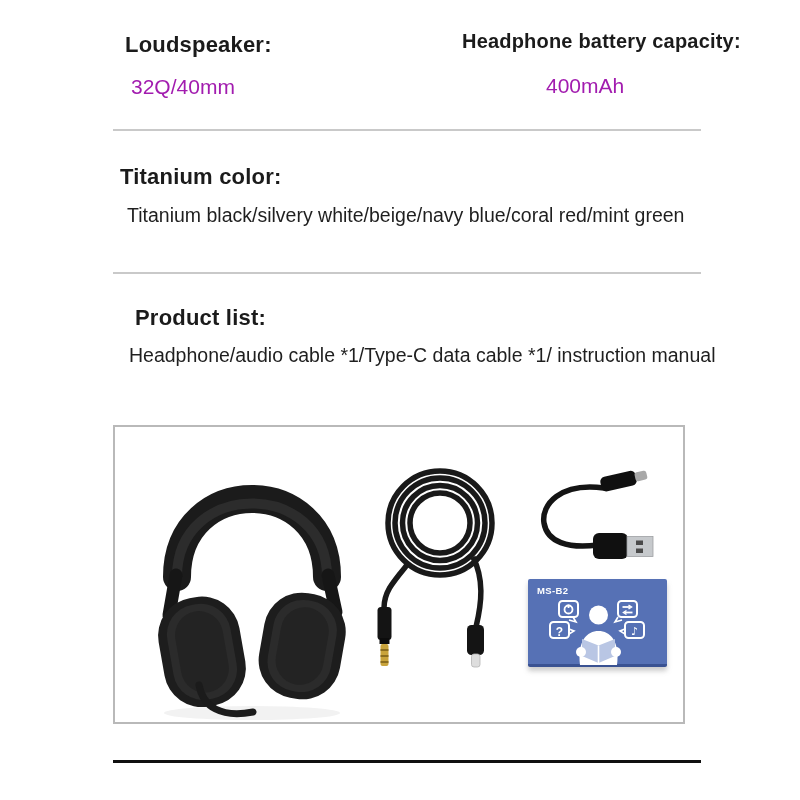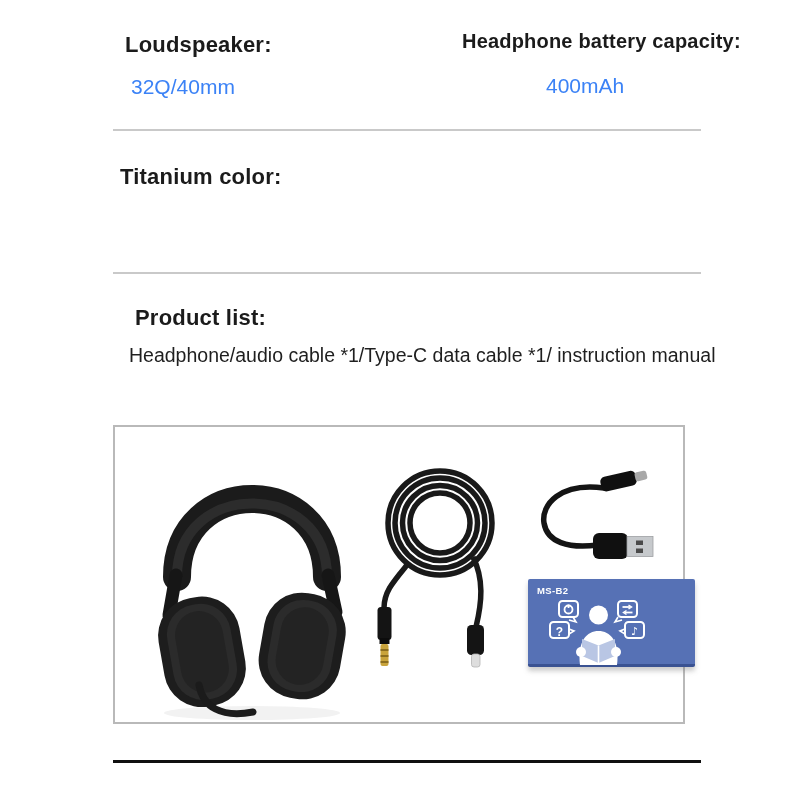--- a/index.html
+++ b/index.html
@@ -18,21 +18,21 @@
     font-size: 22px;
     font-weight: 700;
     color: #1b1b1b;
     letter-spacing: 0.2px;
     white-space: nowrap;
   }
   .spec-value {
     position: absolute;
     font-size: 21px;
     font-weight: 500;
-    color: #3b82f6;
+    color: #a21caf;
     white-space: nowrap;
   }
   .body-value {
     position: absolute;
     font-size: 19.5px;
     font-weight: 500;
     color: #1f1f1f;
     white-space: nowrap;
   }
   .lsl { left: 125px; top: 32px; }
@@ -71,21 +71,21 @@
   }
   .gallery-art {
     position: absolute;
     left: 0;
     top: 0;
   }
   .manual-card {
     position: absolute;
     left: 413px;
     top: 152px;
-    width: 167px;
+    width: 139px;
     height: 88px;
     background: #5671b5;
     border-bottom: 3px solid #3a5292;
     border-radius: 2px;
     box-shadow: 0 4px 5px rgba(110,110,110,0.35);
   }
   .manual-card .model {
     position: absolute;
     left: 9px;
     top: 6px;
@@ -103,20 +103,21 @@
 
   <div class="spec-label lsl">Loudspeaker:</div>
   <div class="spec-value lsv">32Q/40mm</div>
 
   <div class="spec-label btl">Headphone battery capacity:</div>
   <div class="spec-value btv">400mAh</div>
 
   <div class="divider d1"></div>
 
   <div class="spec-label pcl">Titanium color:</div>
+  <div class="body-value pcv">Titanium black/silvery white/beige/navy blue/coral red/mint green</div>
 
   <div class="divider d2"></div>
 
   <div class="spec-label pll">Product list:</div>
   <div class="body-value plv">Headphone/audio cable *1/Type-C data cable *1/ instruction manual</div>
 
   <div class="product-box">
     <svg class="gallery-art" width="568" height="295" viewBox="0 0 568 295">
 
       <g>

